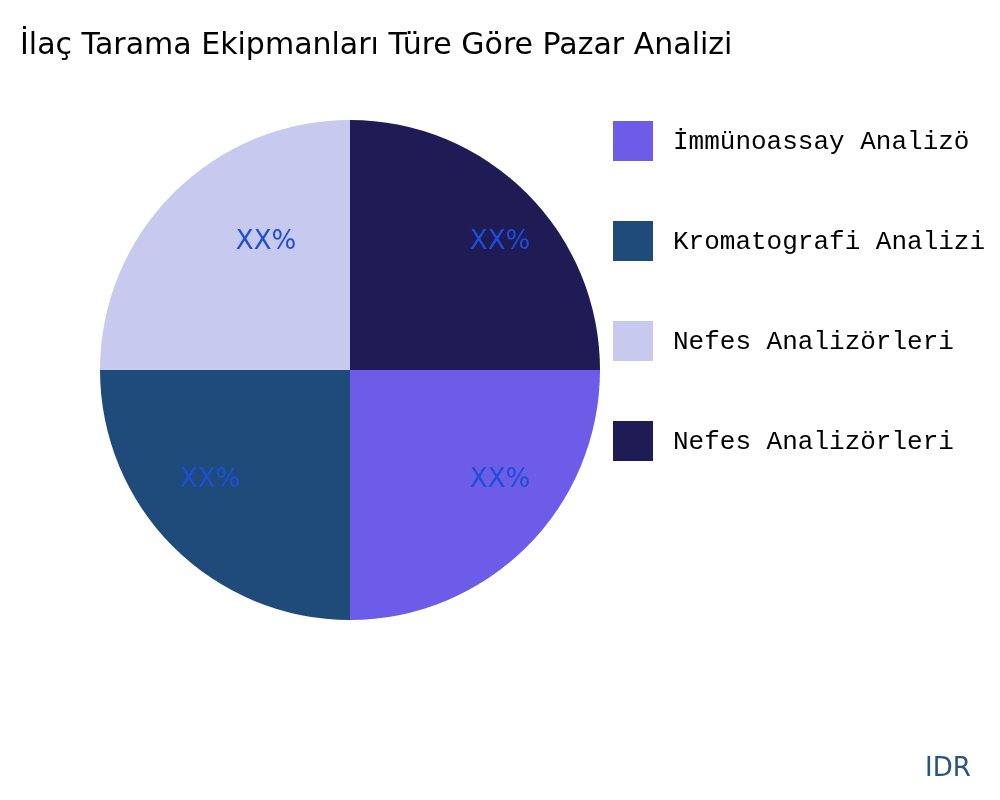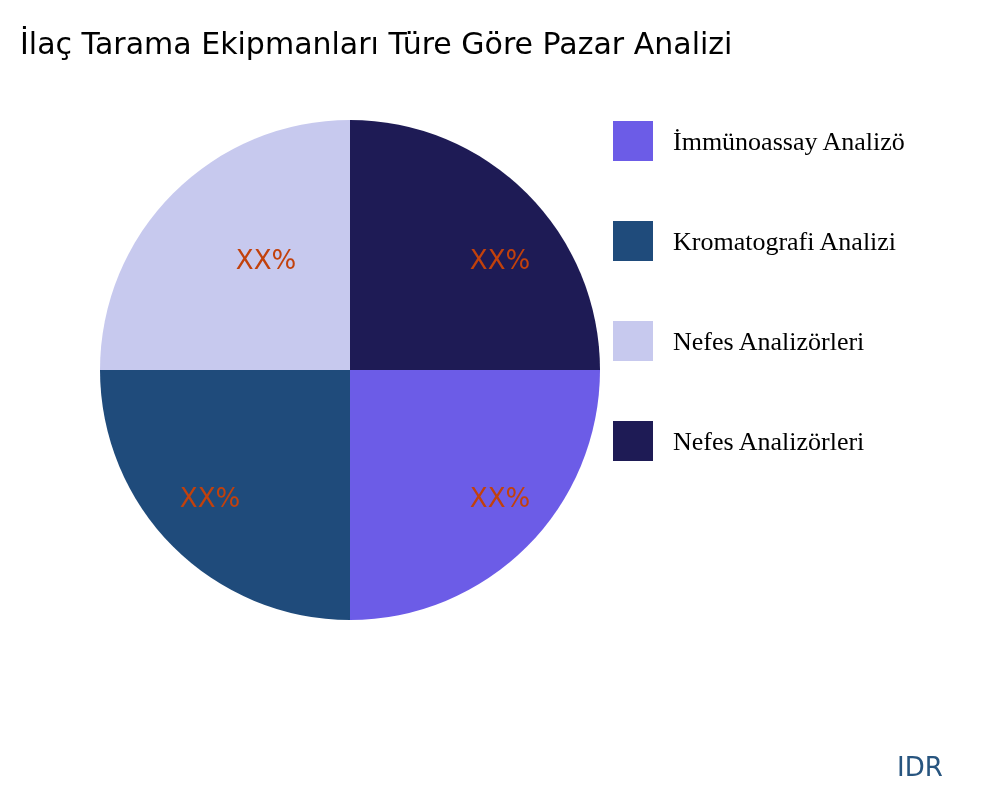--- a/index.html
+++ b/index.html
@@ -46,25 +46,24 @@
   }
   #pie-svg {
     display: block;
     width: 500px;
     height: 500px;
   }
   .slice-label {
     position: absolute;
     font-size: 26px;
     line-height: 26px;
-    color: #c2410c;
+    color: #1d4ed8;
     white-space: nowrap;
     transform: translate(-50%, -50%);
     font-family: "DejaVu Sans", sans-serif;
-    margin-top: 20px;
   }
   
   #slice-label-0 { left: 400px; top: 358px; }  
   #slice-label-1 { left: 110px; top: 358px; }  
   #slice-label-2 { left: 166px; top: 120px; }  
   #slice-label-3 { left: 400px; top: 120px; }  
 
   
   #legend {
     position: absolute;
@@ -86,27 +85,27 @@
   }
   .legend-label {
     position: absolute;
     left: 60px;
     top: 0;
     height: 40px;
     line-height: 42px;
     font-size: 26px;
     color: #000000;
     white-space: nowrap;
-    font-family: Liberation Serif, serif;
+    font-family: Liberation Mono, monospace;
   }
 
   
   #brand-logo {
     position: absolute;
-    left: 897px;
+    left: 925px;
     top: 752px;
     font-size: 26px;
     line-height: 30px;
     color: #28557f;
     white-space: nowrap;
     font-family: "DejaVu Sans", sans-serif;
     text-align: center;
   }
 </style>
 </head>

